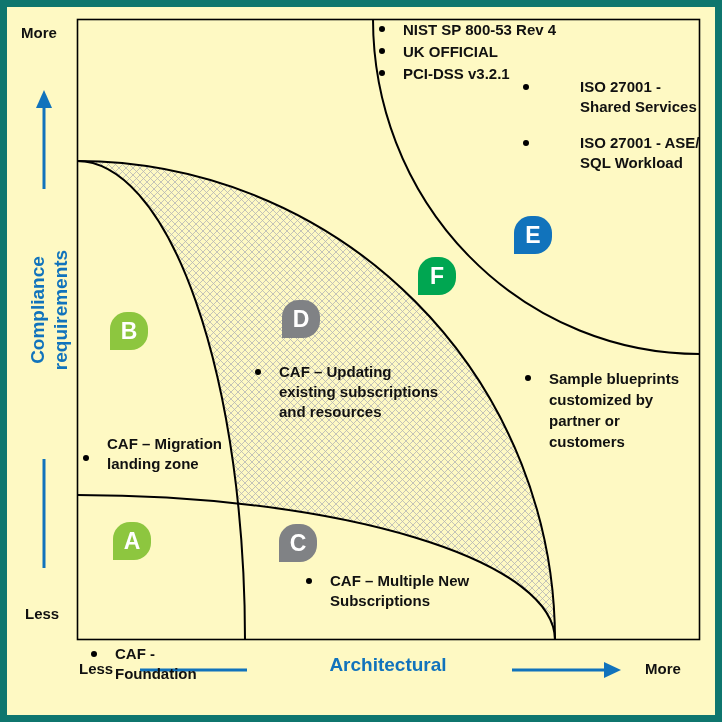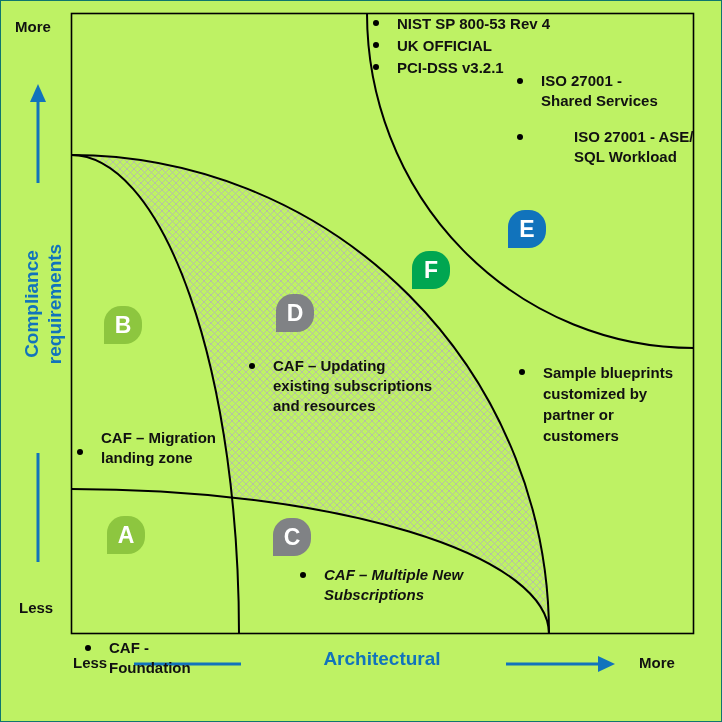--- a/index.html
+++ b/index.html
@@ -1,18 +1,18 @@
 <!DOCTYPE html>
 <html><head>
 <meta charset="utf-8">
 <style>
   html,body { margin:0; padding:0; background:#fff; }
   .stage {
-    position:relative; width:722px; height:722px; background:#bef264;
-    border:1px solid #0f766e; box-sizing:border-box;
+    position:relative; width:722px; height:722px; background:#fef9c3;
+    border:7px solid #0f766e; box-sizing:border-box;
     font-family:"Liberation Sans", sans-serif; overflow:hidden;
   }
   svg.canvas { position:absolute; left:0; top:0; }
 
   .end-lbl { position:absolute; font-weight:700; font-size:15px; color:#111; letter-spacing:0; }
 
   .axis-title { color:#1173bc; font-size:19px; font-weight:700; text-align:center; line-height:23px; }
   .y-title {
     position:absolute; left:42px; top:303px;
     transform:translate(-50%,-50%) rotate(-90deg);
@@ -99,21 +99,21 @@
     <div class="list-row">
       <span class="dot"></span>
       <span class="note-text lh22">UK OFFICIAL</span>
     </div>
     <div class="list-row">
       <span class="dot"></span>
       <span class="note-text lh22">PCI-DSS v3.2.1</span>
     </div>
   </div>
 
-  <div class="note" style="left:512px; top:70px;">
+  <div class="note" style="left:512px; top:70px;gap:33px;">
     <span class="dot"></span>
     <span class="note-text">
       <div>ISO 27001 -</div>
       <div>Shared Services</div>
     </span>
   </div>
 
   <div class="note" style="left:512px; top:126px;gap:33px;">
     <span class="dot"></span>
     <span class="note-text">
@@ -150,21 +150,21 @@
   </div>
 
   <div class="note" style="left:80px; top:597px;margin-top:40px;">
     <span class="dot"></span>
     <span class="note-text">
       <div>CAF -</div>
       <div>Foundation</div>
     </span>
   </div>
 
-  <div class="note" style="left:295px; top:564px;font-style:italic;">
+  <div class="note" style="left:295px; top:564px;">
     <span class="dot"></span>
     <span class="note-text">
       <div>CAF – Multiple New</div>
       <div>Subscriptions</div>
     </span>
   </div>
 
 </div>
 
 </body></html>

